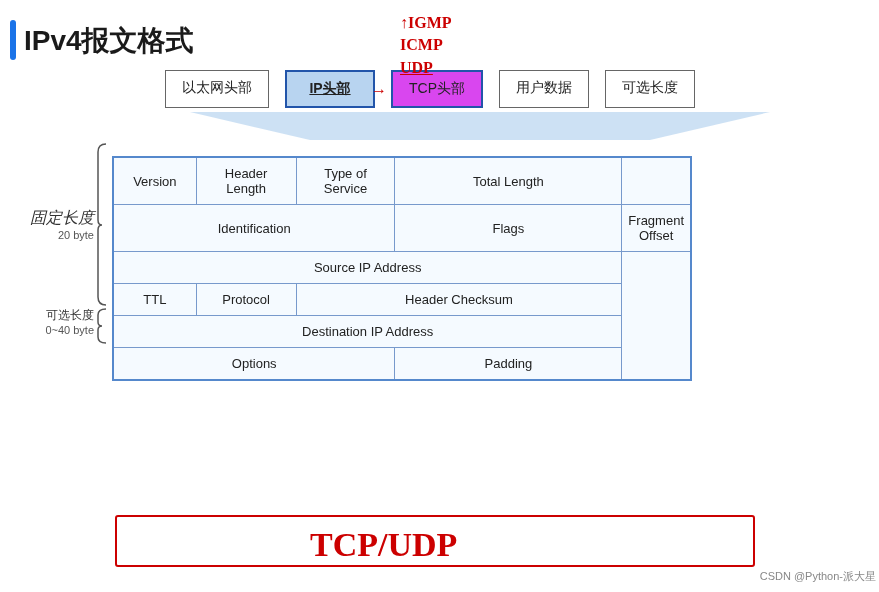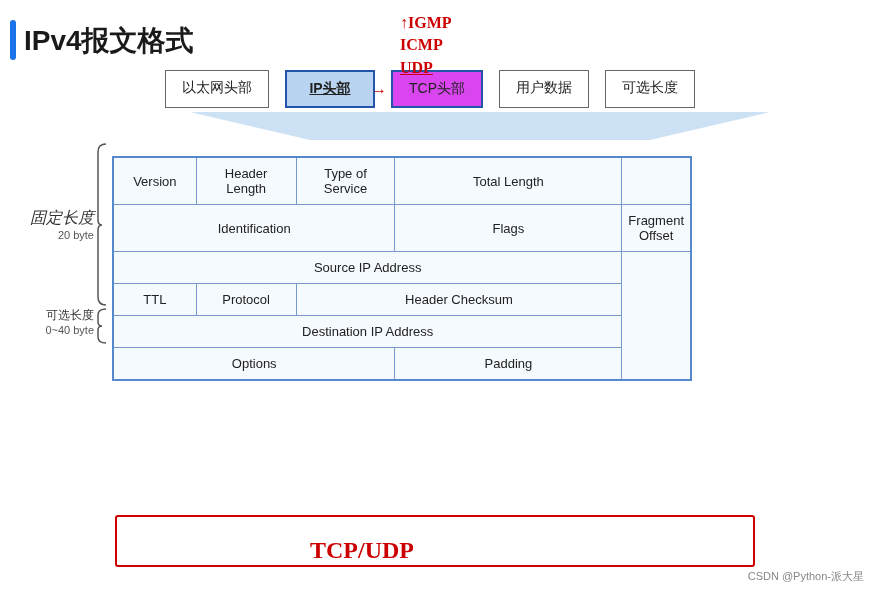--- a/index.html
+++ b/index.html
@@ -93,21 +93,21 @@
       text-align: center;
       font-size: 13px;
       color: #222;
       background: #f5faff;
     }
 
     
     .watermark {
       position: absolute;
       bottom: 8px;
-      right: 15px;
+      right: 3px;
       font-size: 11px;
       color: #888;
     }
   </style>
 </head>
 <body>
 
 <div class="page-container">
 
   <div class="header">
@@ -194,17 +194,17 @@
           <td colspan="3">Options</td>
           <td>Padding</td>
         </tr>
       </tbody>
     </table>
 
   </div>
 
   <div style="position:absolute; bottom:25px; left:115px; width:640px; height:52px; border: 2.5px solid #cc0000; border-radius:3px;"></div>
 
-  <div style="position:absolute; bottom:28px; left:310px; font-family:'Comic Sans MS', cursive; font-size:24px; font-weight:bold; color:#cc0000;">TCP/UDP</div>
+  <div style="position:absolute; bottom:28px; left:310px; font-family:'Comic Sans MS', cursive; font-size:34px; font-weight:bold; color:#cc0000;">TCP/UDP</div>
 
   <div class="watermark">CSDN @Python-派大星</div>
 
 </div>
 
 </body></html>

